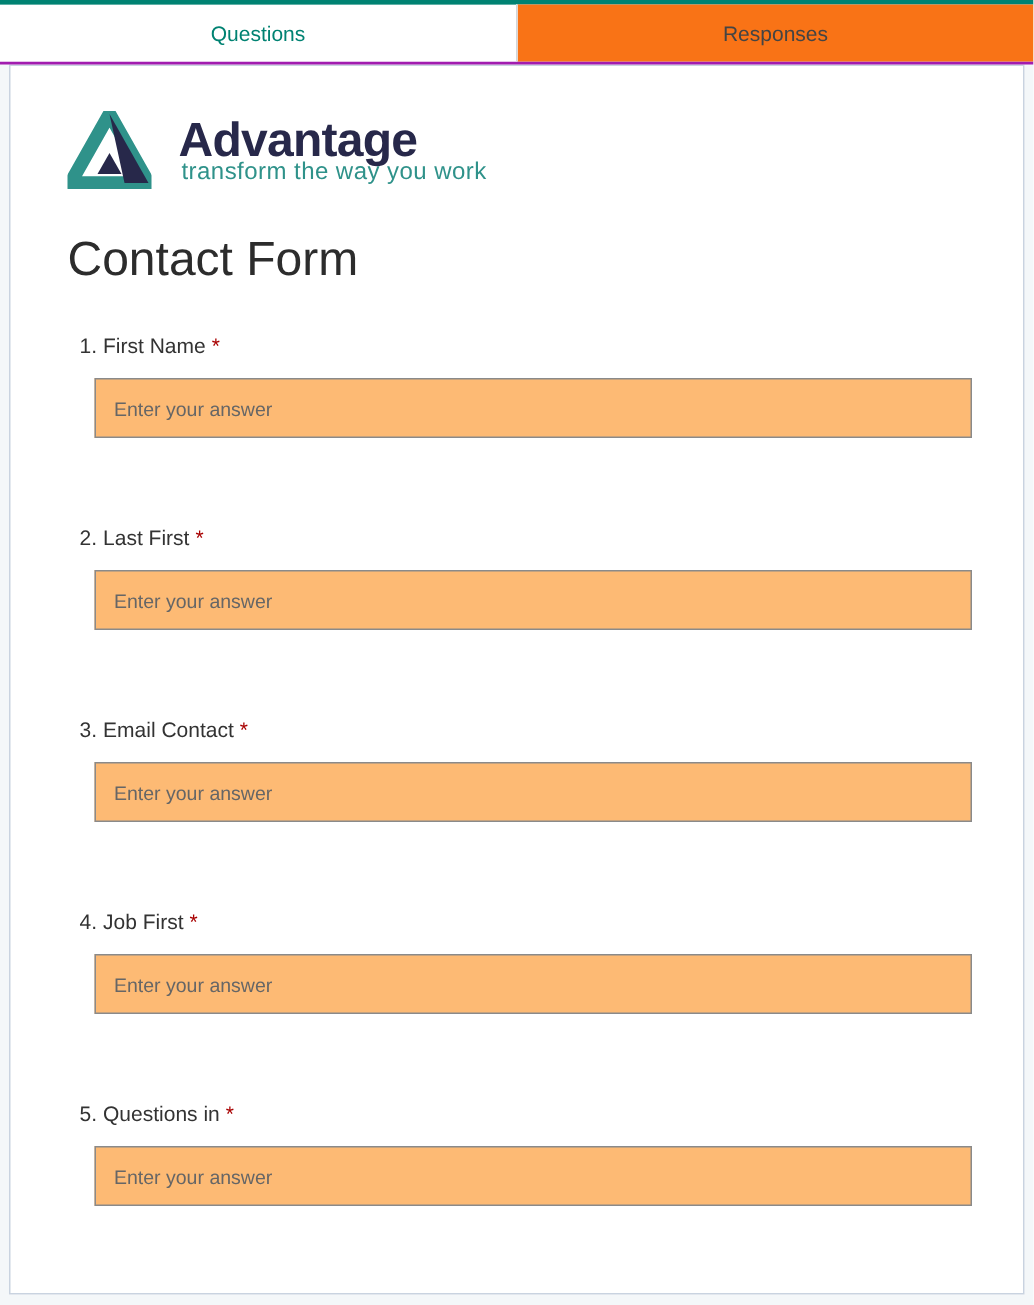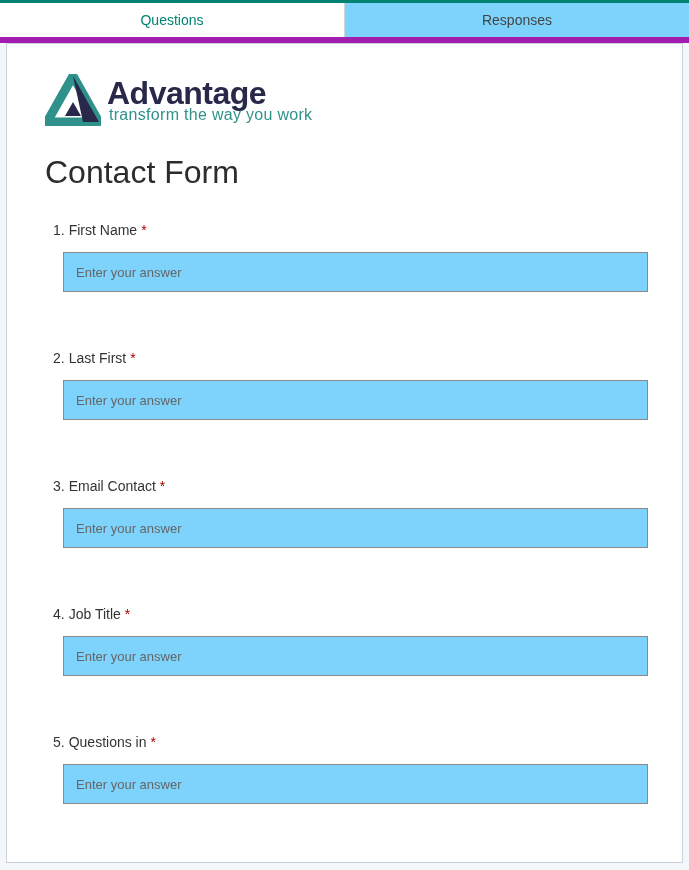--- a/index.html
+++ b/index.html
@@ -15,32 +15,32 @@
       overflow: hidden;
     }
     .container {
       width: 689px;
       position: relative;
     }
     .tabs {
       display: flex;
       height: 43px;
       border-top: 3px solid #008272;
-      border-bottom: 6px solid #a21caf;
+      border-bottom: 2px solid #a21caf;
       position: relative;
     }
     .tab {
       flex: 1;
       display: flex;
       align-items: center;
       justify-content: center;
       font-size: 14px;
       cursor: pointer;
       color: #444;
-      background: #7dd3fc;
+      background: #f97316;
     }
     .tab.active {
       color: #008272;
       background: #ffffff;
       border-right: 1px solid #d0d6db;
       position: relative;
     }
     .tab.active::before {
       content: "";
       position: absolute;
@@ -53,21 +53,21 @@
     .form-panel {
       margin: 0 6px;
       background: #ffffff;
       border: 1px solid #c9d3e0;
       min-height: 820px;
       padding: 30px 38px 0 38px;
     }
     .logo {
       display: flex;
       align-items: center;
-      gap: 6px;
+      gap: 18px;
       margin-bottom: 28px;
     }
     .logo-icon {
       width: 56px;
       height: 52px;
     }
     .logo-text {
       display: flex;
       flex-direction: column;
       line-height: 1;
@@ -111,21 +111,21 @@
     .question-text {
     }
     .required-mark {
       color: #a80000;
       margin-left: 4px;
     }
     .answer-input {
       width: 585px;
       height: 40px;
       border: 1px solid #8a8a8a;
-      background: #7dd3fc;
+      background: #fdba74;
       padding: 0 12px;
       font-size: 13px;
       font-family: inherit;
       outline: none;
       margin-left: 10px;
     }
     .answer-input::placeholder {
       color: #666;
     }
   </style>
@@ -177,21 +177,21 @@
           <span class="question-number">3.</span>
           <span class="question-text">Email Contact</span>
           <span class="required-mark">*</span>
         </div>
         <input class="answer-input" type="text" placeholder="Enter your answer" style="">
       </div>
 
       <div class="question">
         <div class="question-label">
           <span class="question-number">4.</span>
-          <span class="question-text">Job Title</span>
+          <span class="question-text">Job First</span>
           <span class="required-mark">*</span>
         </div>
         <input class="answer-input" type="text" placeholder="Enter your answer" style="">
       </div>
 
       <div class="question">
         <div class="question-label">
           <span class="question-number">5.</span>
           <span class="question-text">Questions in</span>
           <span class="required-mark">*</span>

